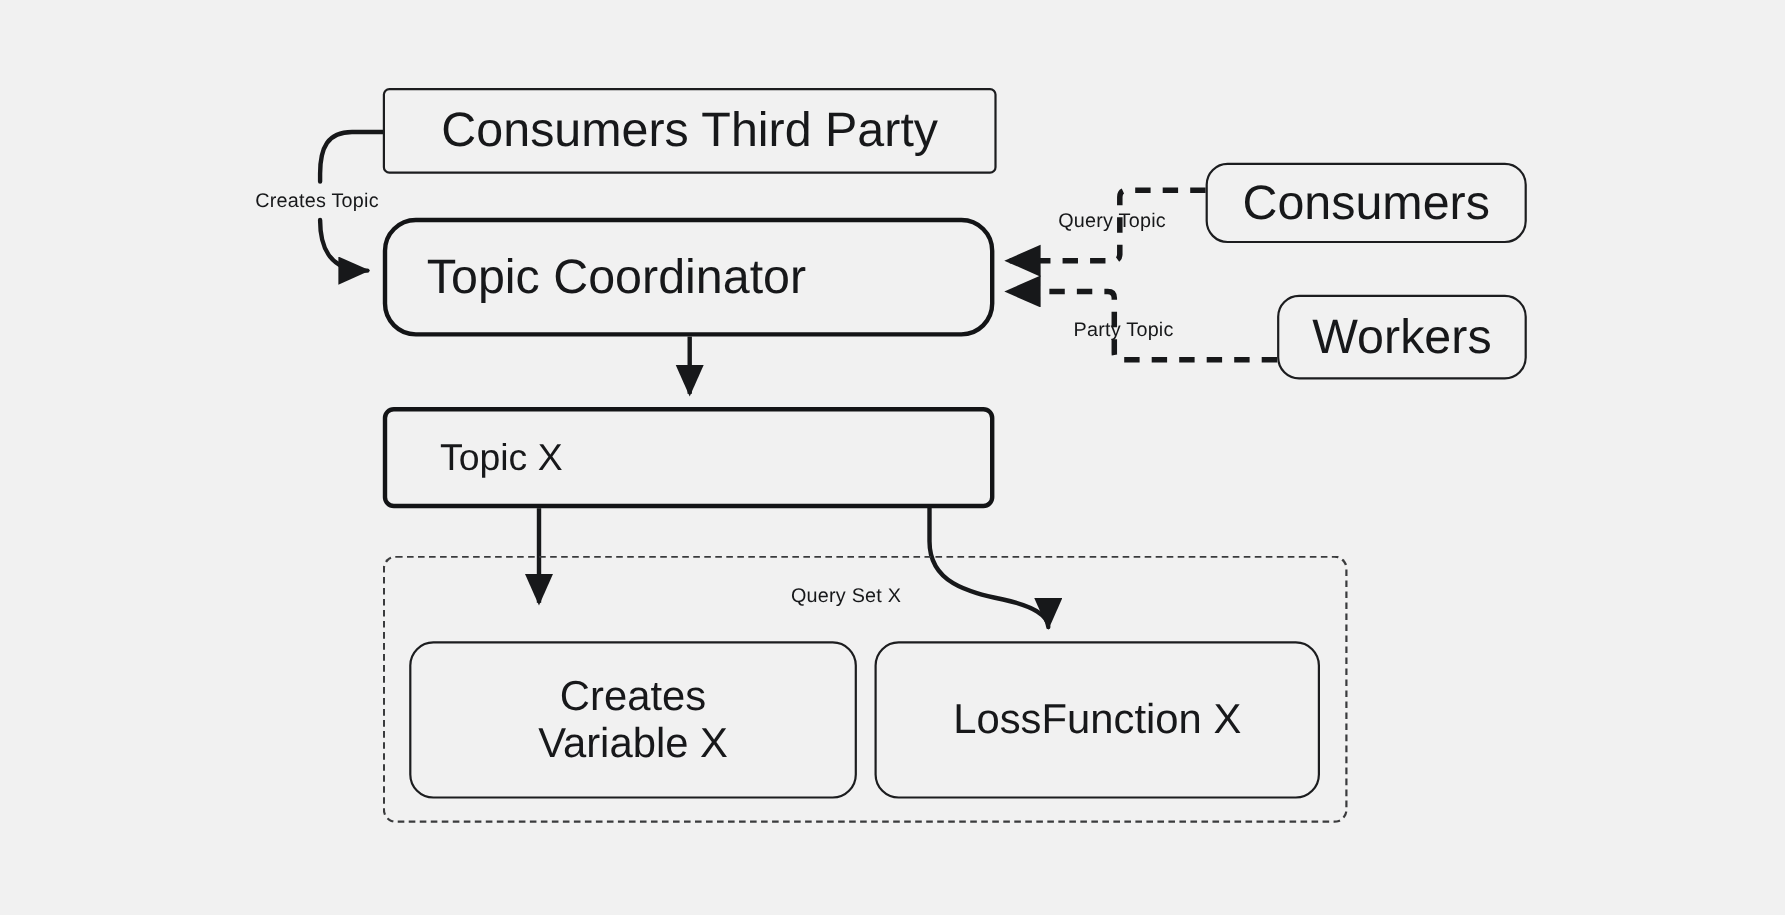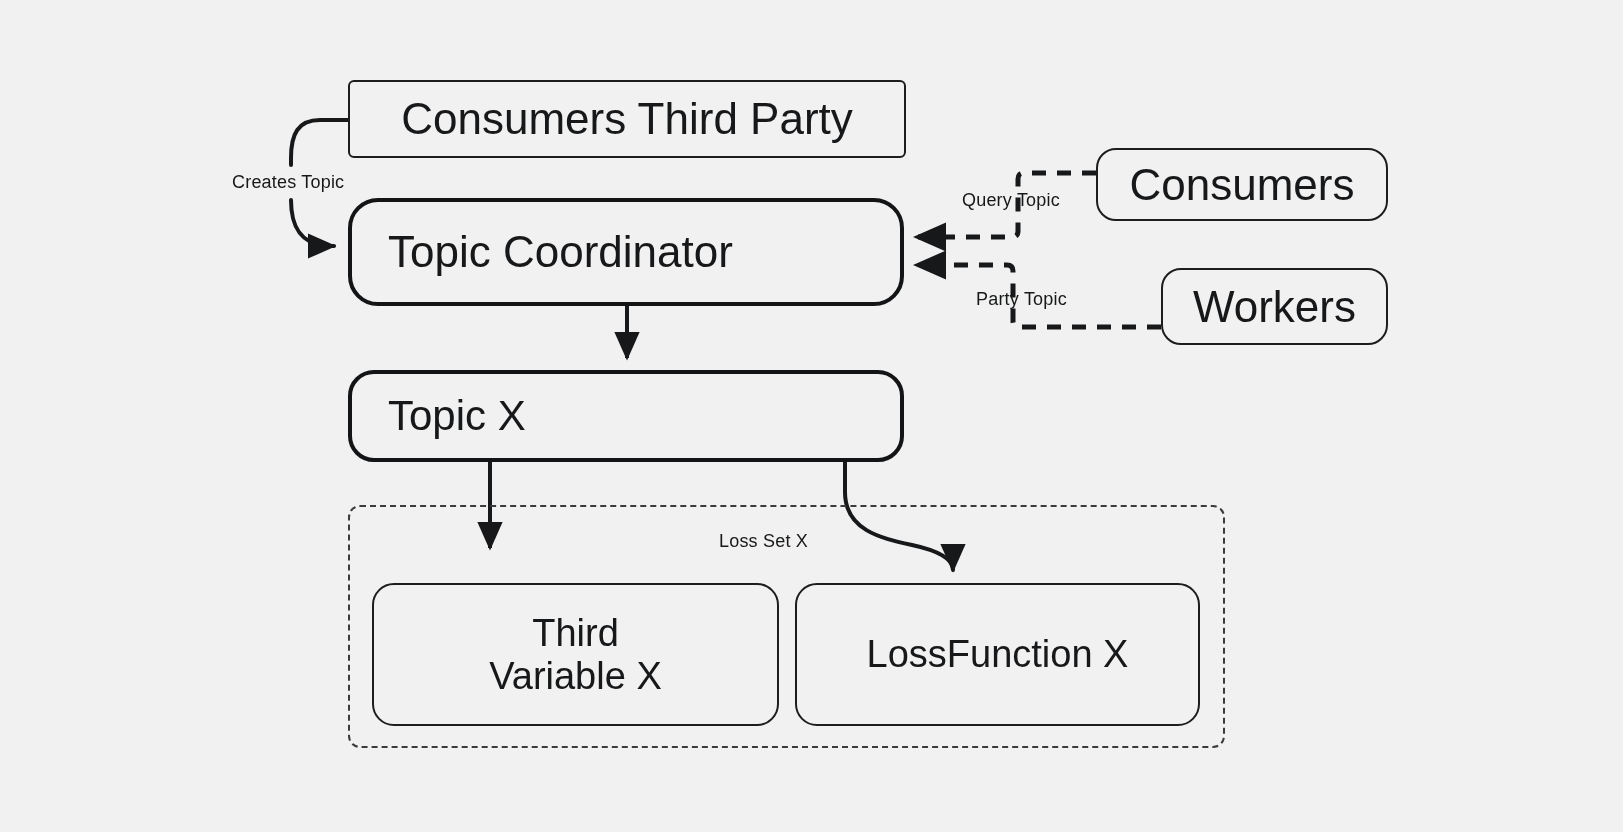--- a/index.html
+++ b/index.html
@@ -67,23 +67,23 @@
     border-radius: 20px;
     font-size: 44px;
   }
   #node-workers {
     left: 1161px; top: 268px; width: 227px; height: 77px;
     border-radius: 20px;
     font-size: 44px;
   }
   #node-topic-x {
     left: 348px; top: 370px; width: 556px; height: 92px;
-    border-radius: 26px;
-    font-size: 42px;
-    padding-left: 36px;
+    border-radius: 10px;
+    font-size: 34px;
+    padding-left: 48px;
   }
   #group-rule-set {
     position: absolute;
     left: 348px; top: 505px; width: 877px; height: 243px;
     box-sizing: border-box;
     border: 2px dashed #3a3b3d;
     border-radius: 12px;
     background: transparent;
   }
   #group-rule-set-label {
@@ -165,24 +165,24 @@
 
   <div class="node thin center" id="node-workers">
     <span>Workers</span>
   </div>
 
   <div class="node thick left" id="node-topic-x">
     <span>Topic X</span>
   </div>
 
   <div id="group-rule-set"></div>
-  <div id="group-rule-set-label">Loss Set X</div>
+  <div id="group-rule-set-label">Query Set X</div>
 
   <div class="node thin center" id="node-target-variable">
-    <span class="line1">Third</span>
+    <span class="line1">Creates</span>
     <span class="line2">Variable X</span>
   </div>
 
   <div class="node thin center" id="node-loss-function">
     <span class="line1">Loss</span>
     <span class="line2">Function X</span>
   </div>
 
   <div class="edge-label" id="label-creates-topic">Creates Topic</div>
 

